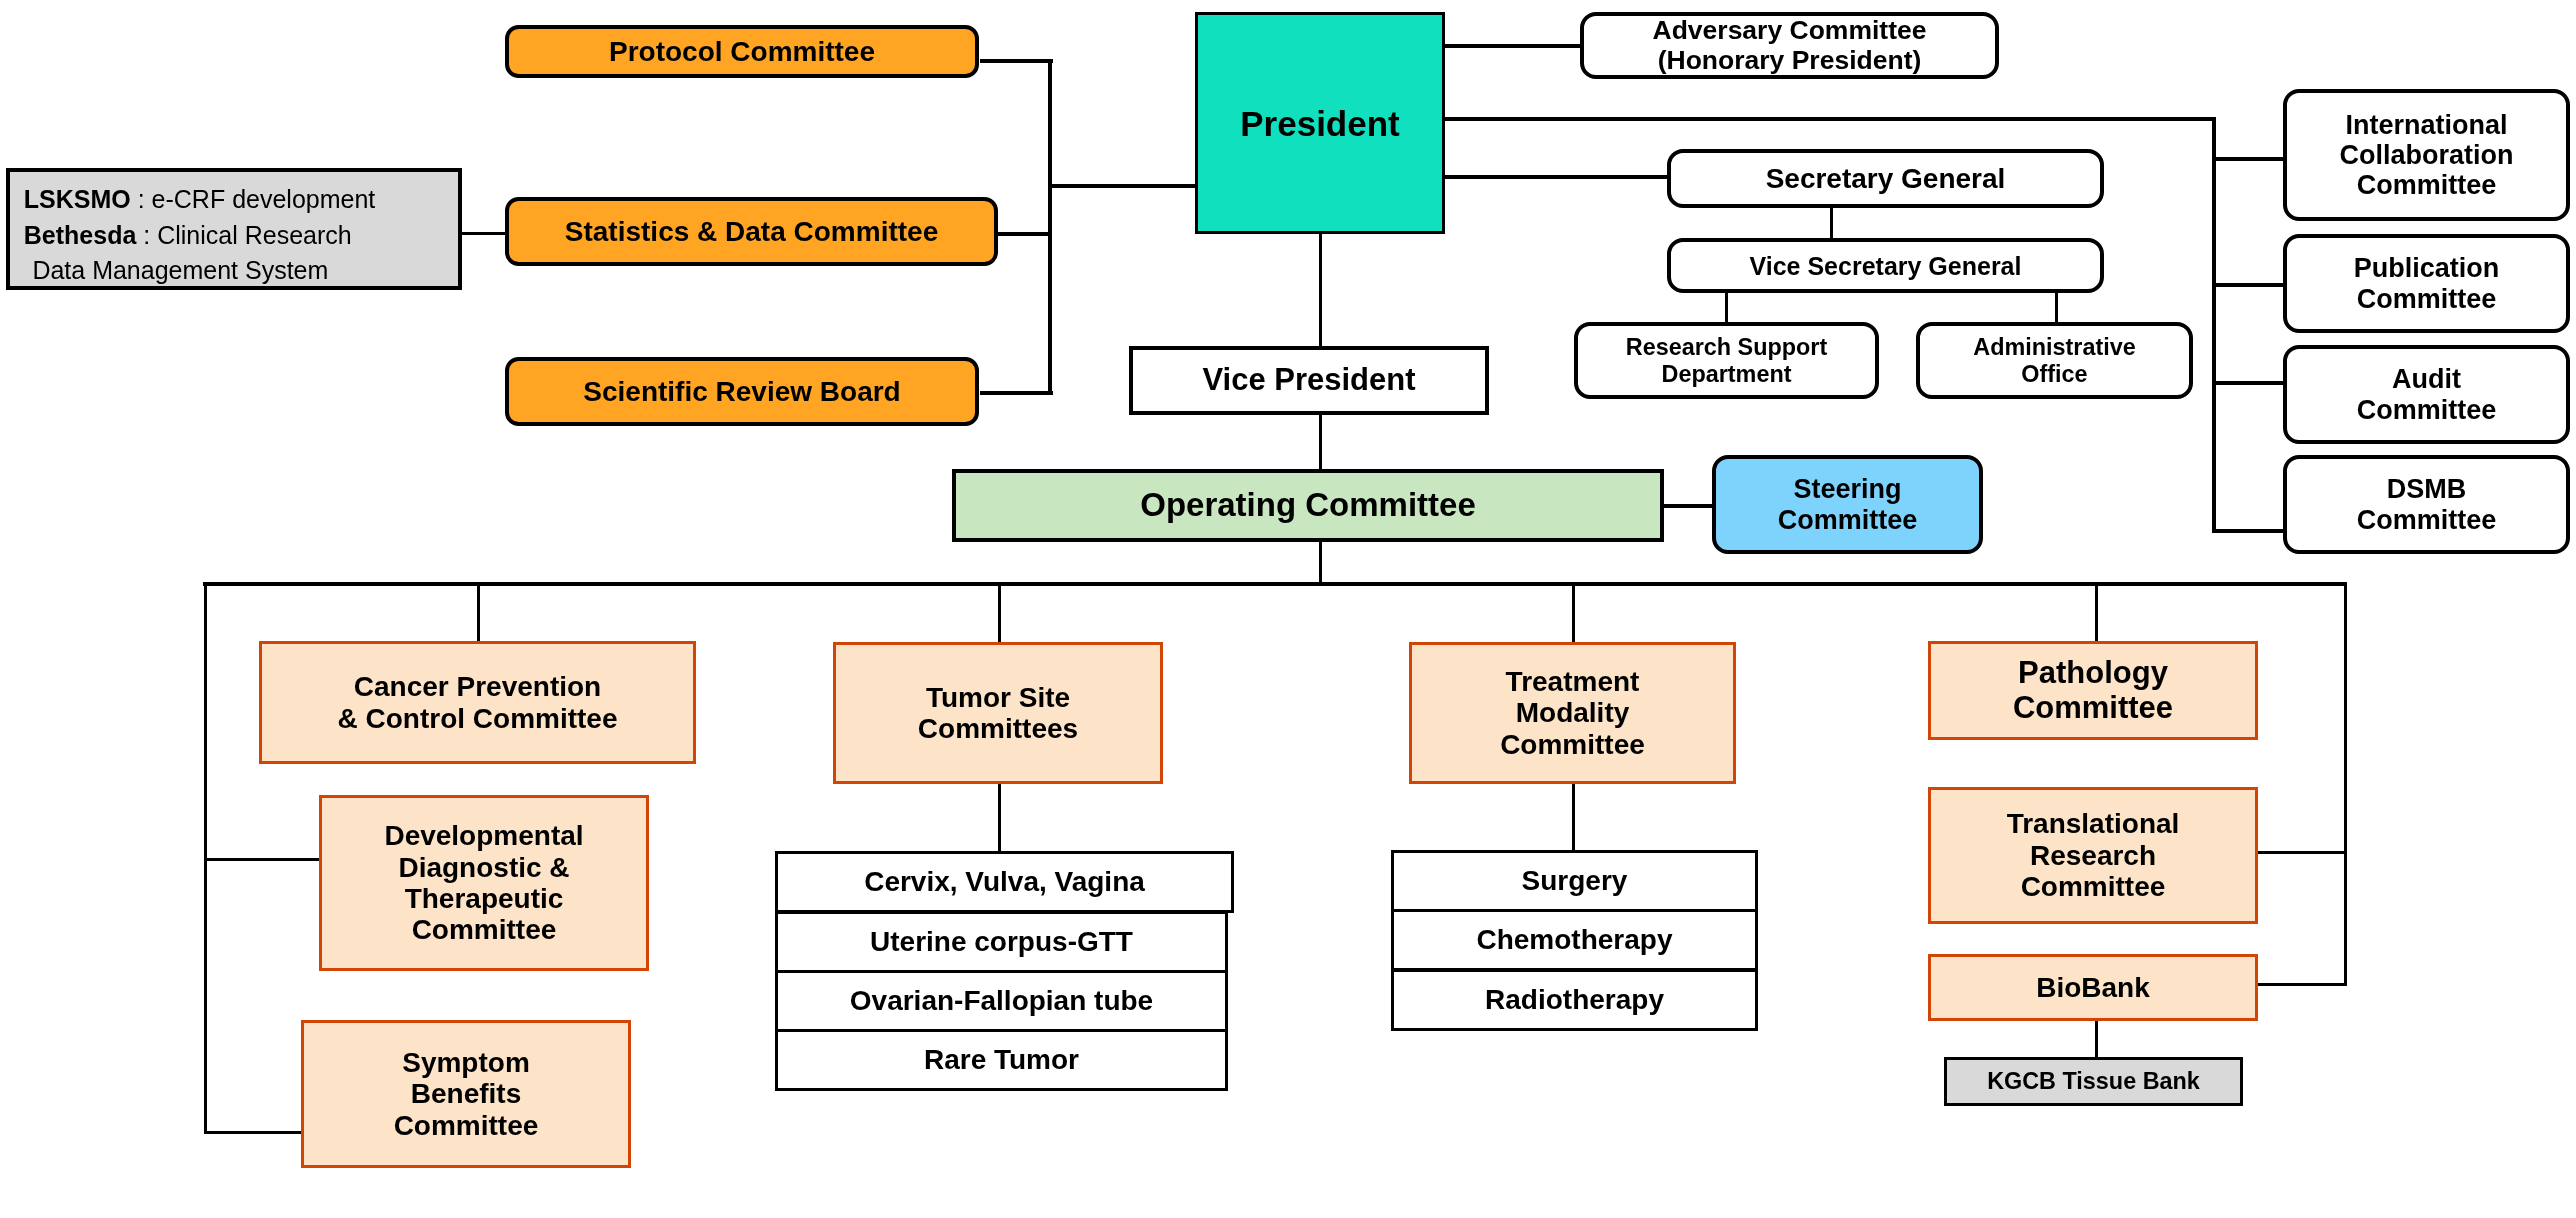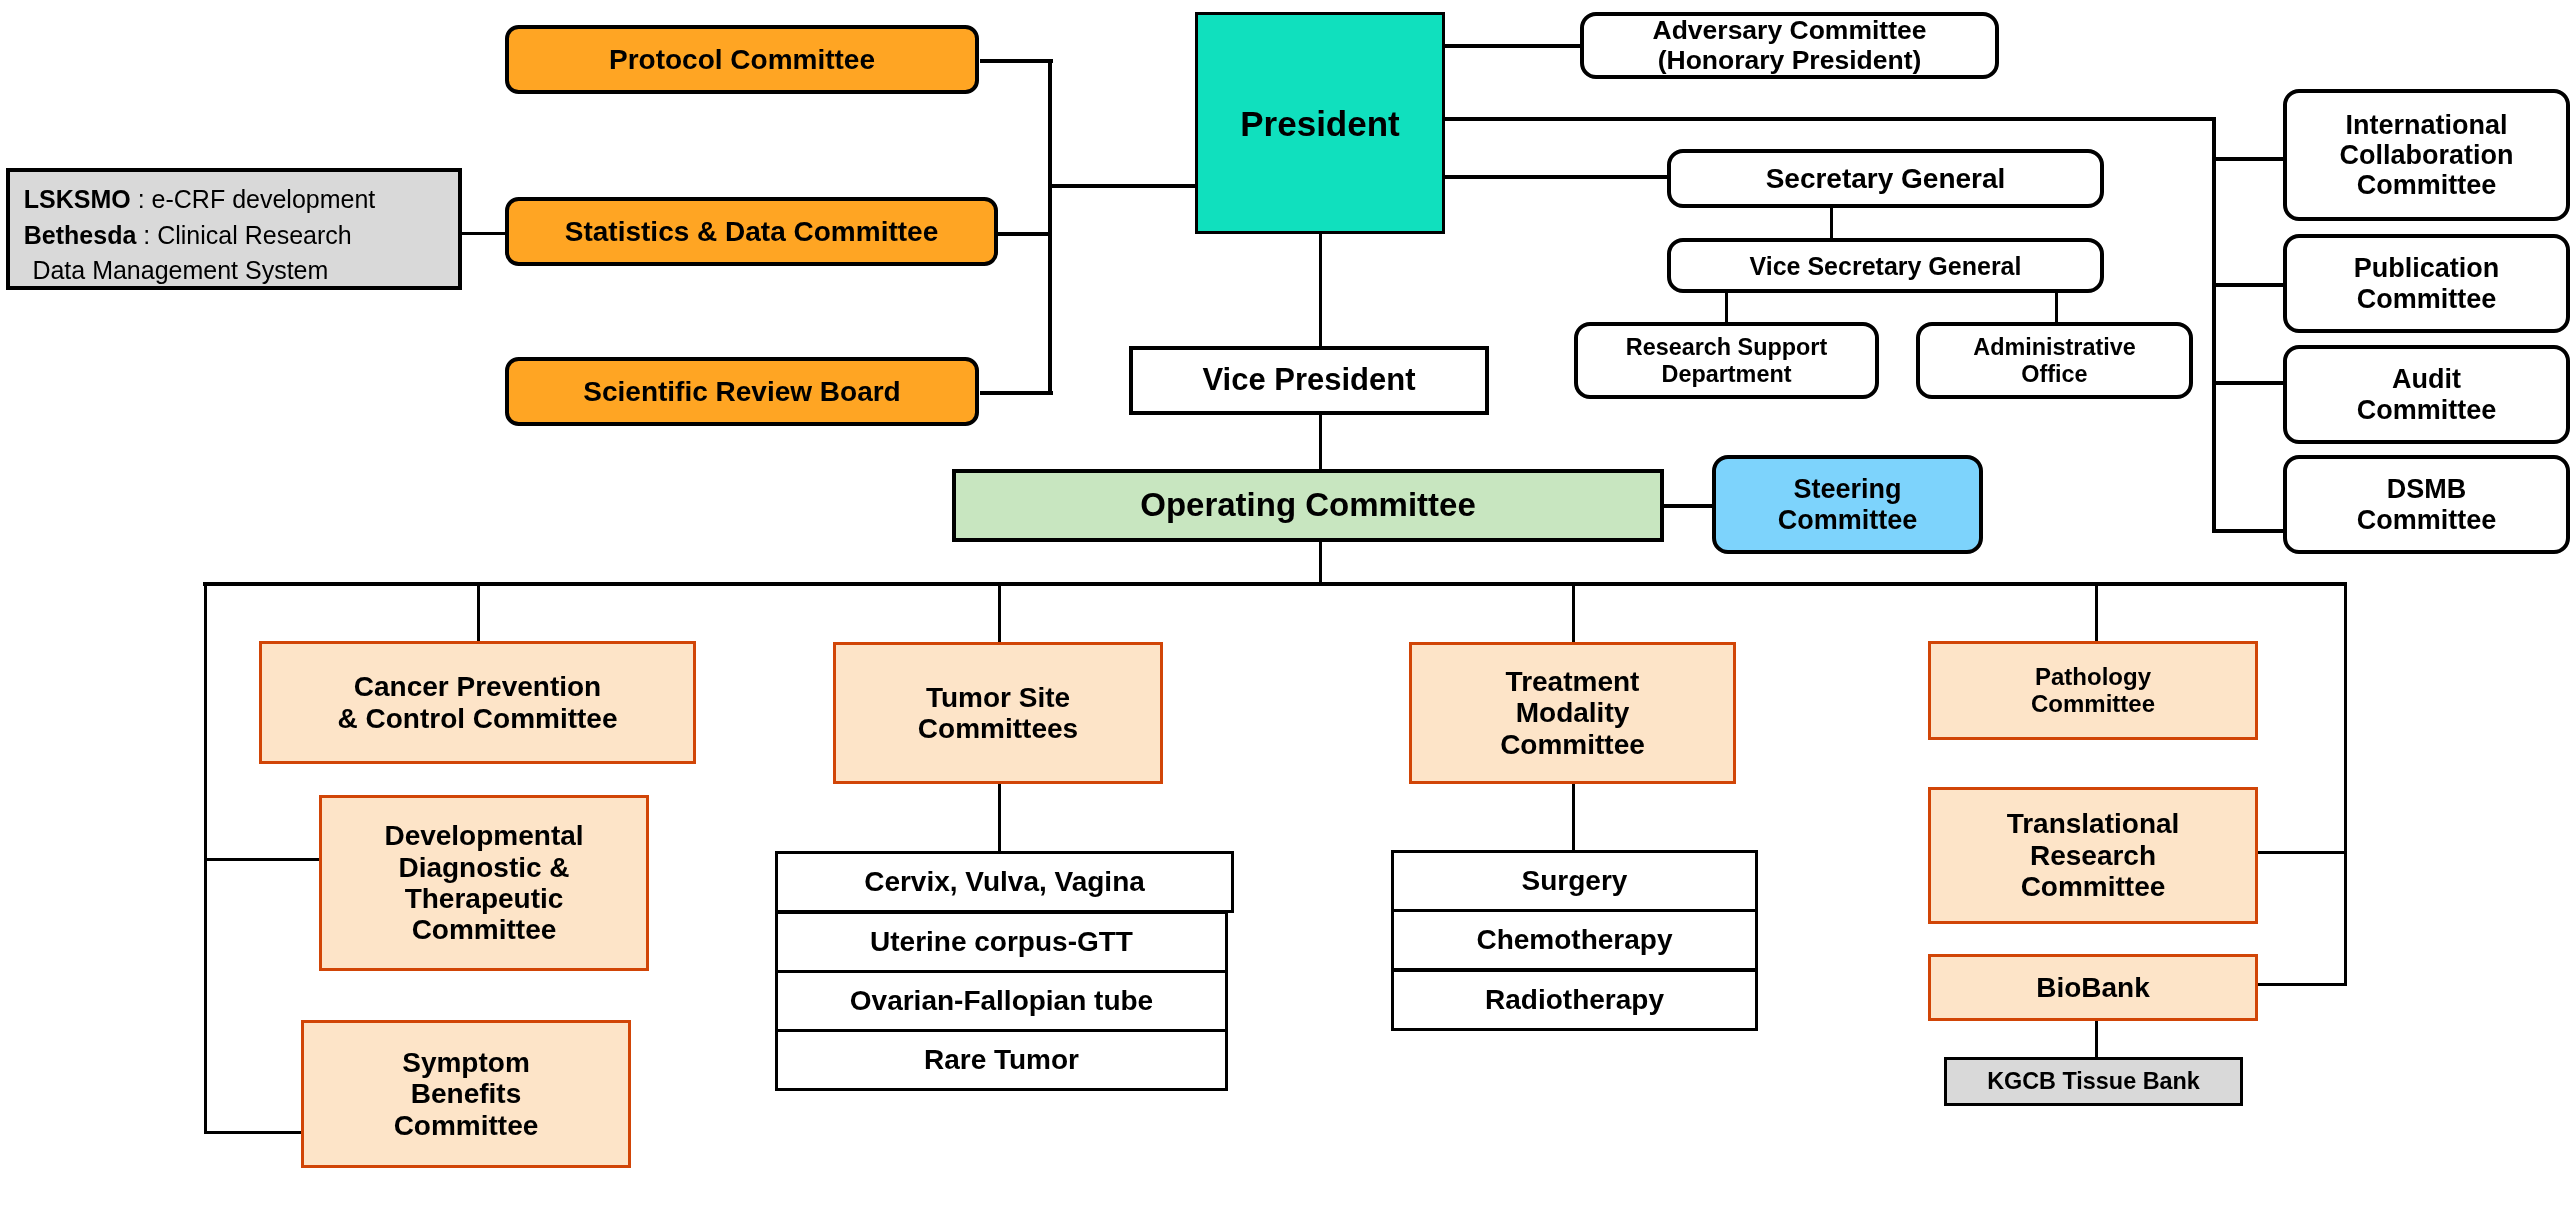--- a/index.html
+++ b/index.html
@@ -128,21 +128,21 @@
       <span class="k">LSKSMO</span><span class="r"> : e-CRF development</span>
     </div>
     <div>
       <span class="k">Bethesda</span><span class="r"> : Clinical Research</span>
     </div>
     <div>
       <span class="r" style="padding-left:8.6px;">Data Management System</span>
     </div>
   </div>
 
-  <div class="node orange" style="left:505px;top:25px;width:474px;height:69px;font-size:28px;">
+  <div class="node orange" style="left:505px;top:25px;width:474px;height:53px;font-size:28px;">
     <span class="lbl">Protocol Committee</span>
   </div>
 
   <div class="node orange" style="left:505px;top:197px;width:493px;height:69px;font-size:28px;">
     <span class="lbl">Statistics &amp; Data Committee</span>
   </div>
 
   <div class="node orange" style="left:505px;top:357px;width:474px;height:69px;font-size:28px;">
     <span class="lbl">Scientific Review Board</span>
   </div>
@@ -279,21 +279,21 @@
   <div class="node cell" style="left:1391px;top:850px;width:367px;height:62px;font-size:28px;">
     <span class="lbl">Surgery</span>
   </div>
   <div class="node cell" style="left:1391px;top:909px;width:367px;height:62px;font-size:28px;">
     <span class="lbl">Chemotherapy</span>
   </div>
   <div class="node cell" style="left:1391px;top:969px;width:367px;height:62px;font-size:28px;">
     <span class="lbl">Radiotherapy</span>
   </div>
 
-  <div class="node peach" style="left:1928px;top:641px;width:330px;height:99px;font-size:24px;">
+  <div class="node peach" style="left:1928px;top:641px;width:330px;height:99px;font-size:31px;">
     <span class="lbl">
       <span style="display:block;">Pathology</span>
       <span style="display:block;">Committee</span>
     </span>
   </div>
 
   <div class="node peach" style="left:1928px;top:787px;width:330px;height:137px;font-size:28px;">
     <span class="lbl">
       <span style="display:block;">Translational</span>
       <span style="display:block;">Research</span>

